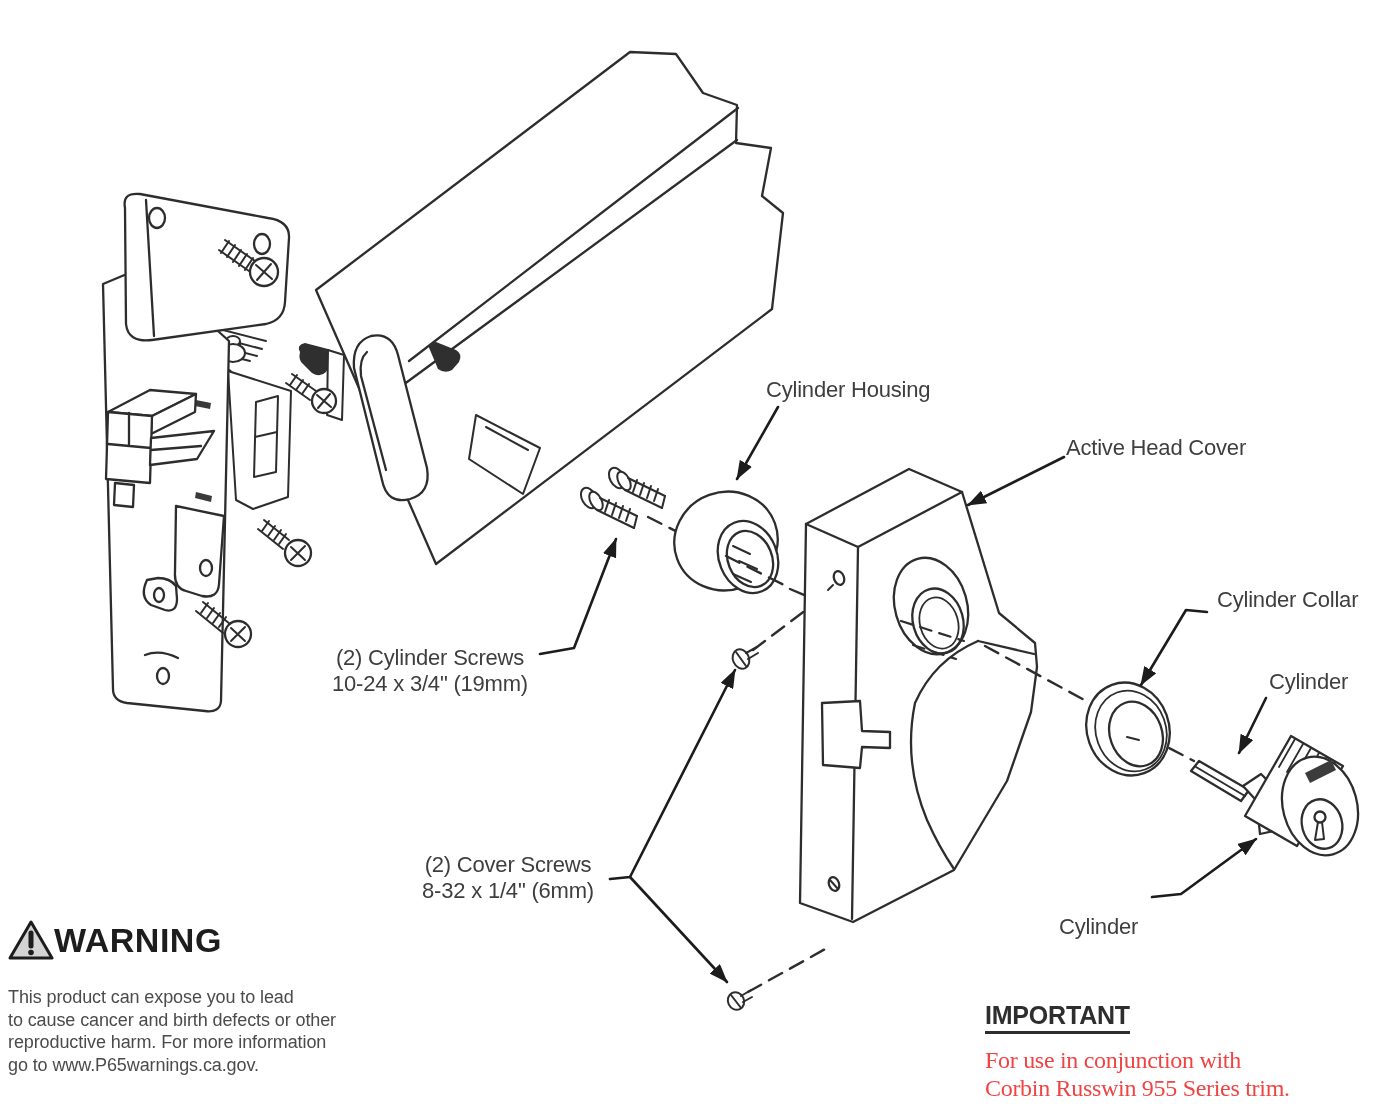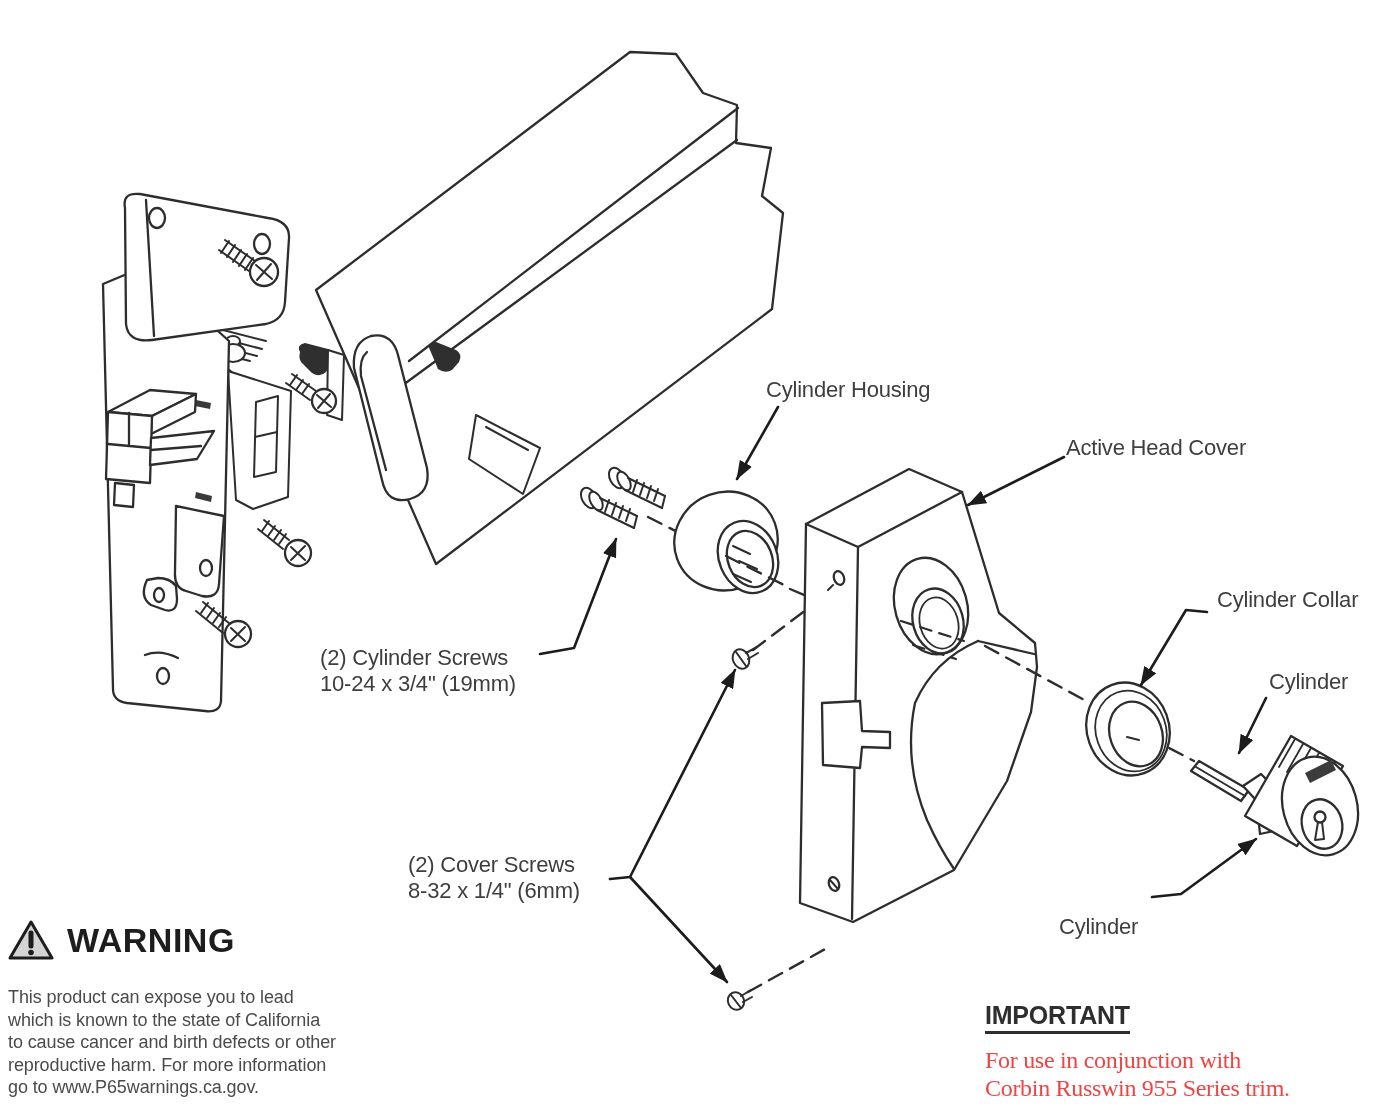--- a/index.html
+++ b/index.html
@@ -5,24 +5,24 @@
   html,body{margin:0;padding:0;background:#fff;}
   #stage{
     position:relative;width:1392px;height:1116px;background:#ffffff;
     font-family:"Liberation Sans", sans-serif;color:#3e3e3e;overflow:hidden;
   }
   #art{position:absolute;left:0;top:0;}
   .part-label{
     position:absolute;font-size:22px;line-height:26px;color:#3e3e3e;
     letter-spacing:-0.2px;white-space:nowrap;
   }
-  .part-label.center{white-space:normal;}
+  .part-label.center{text-align:center;white-space:normal;}
   .part-label.center span{display:block;white-space:nowrap;}
   #warning-block{position:absolute;left:8px;top:919px;width:360px;}
-  #warning-head{display:flex;align-items:center;gap:13px;}
+  #warning-head{display:flex;align-items:center;}
   #warning-title{font-size:34px;font-weight:800;color:#1d1d1d;letter-spacing:0.5px;}
   #warning-body{position:absolute;left:0;top:67px;width:352px;font-size:18px;line-height:22.5px;color:#4b4b4b;letter-spacing:-0.1px;}
   #important-block{position:absolute;left:985px;top:1001px;}
   #important-title{display:inline-block;font-size:25px;font-weight:bold;color:#2e2e2e;border-bottom:3px solid #2e2e2e;padding-bottom:1px;margin-bottom:12px;letter-spacing:-0.2px;}
   .important-line{font-size:24px;line-height:28px;color:#ef4444;letter-spacing:-0.3px;white-space:nowrap;font-family:Liberation Serif, serif;}
 </style>
 </head>
 <body>
 
 <div id="stage">
@@ -239,21 +239,20 @@
     <div id="warning-head">
       <svg width="46" height="42" viewBox="0 0 46 42">
         <path d="M23,3 L44,39 L2,39 Z" fill="#d4d4d4" stroke="#1d1d1d" stroke-width="3" stroke-linejoin="round"></path>
         <path d="M23,14 L23,27" stroke="#1d1d1d" stroke-width="5" stroke-linecap="round"></path>
         <circle cx="23" cy="33.5" r="2.8" fill="#1d1d1d"></circle>
       </svg>
       <span id="warning-title">WARNING</span>
     </div>
     <div id="warning-body">
       <div>This product can expose you to lead</div>
-      <div>which is known to the state of California</div>
       <div>to cause cancer and birth defects or other</div>
       <div>reproductive harm. For more information</div>
       <div>go to www.P65warnings.ca.gov.</div>
     </div>
   </div>
 
   <div id="important-block">
     <div>
       <span id="important-title">IMPORTANT</span>
     </div>

